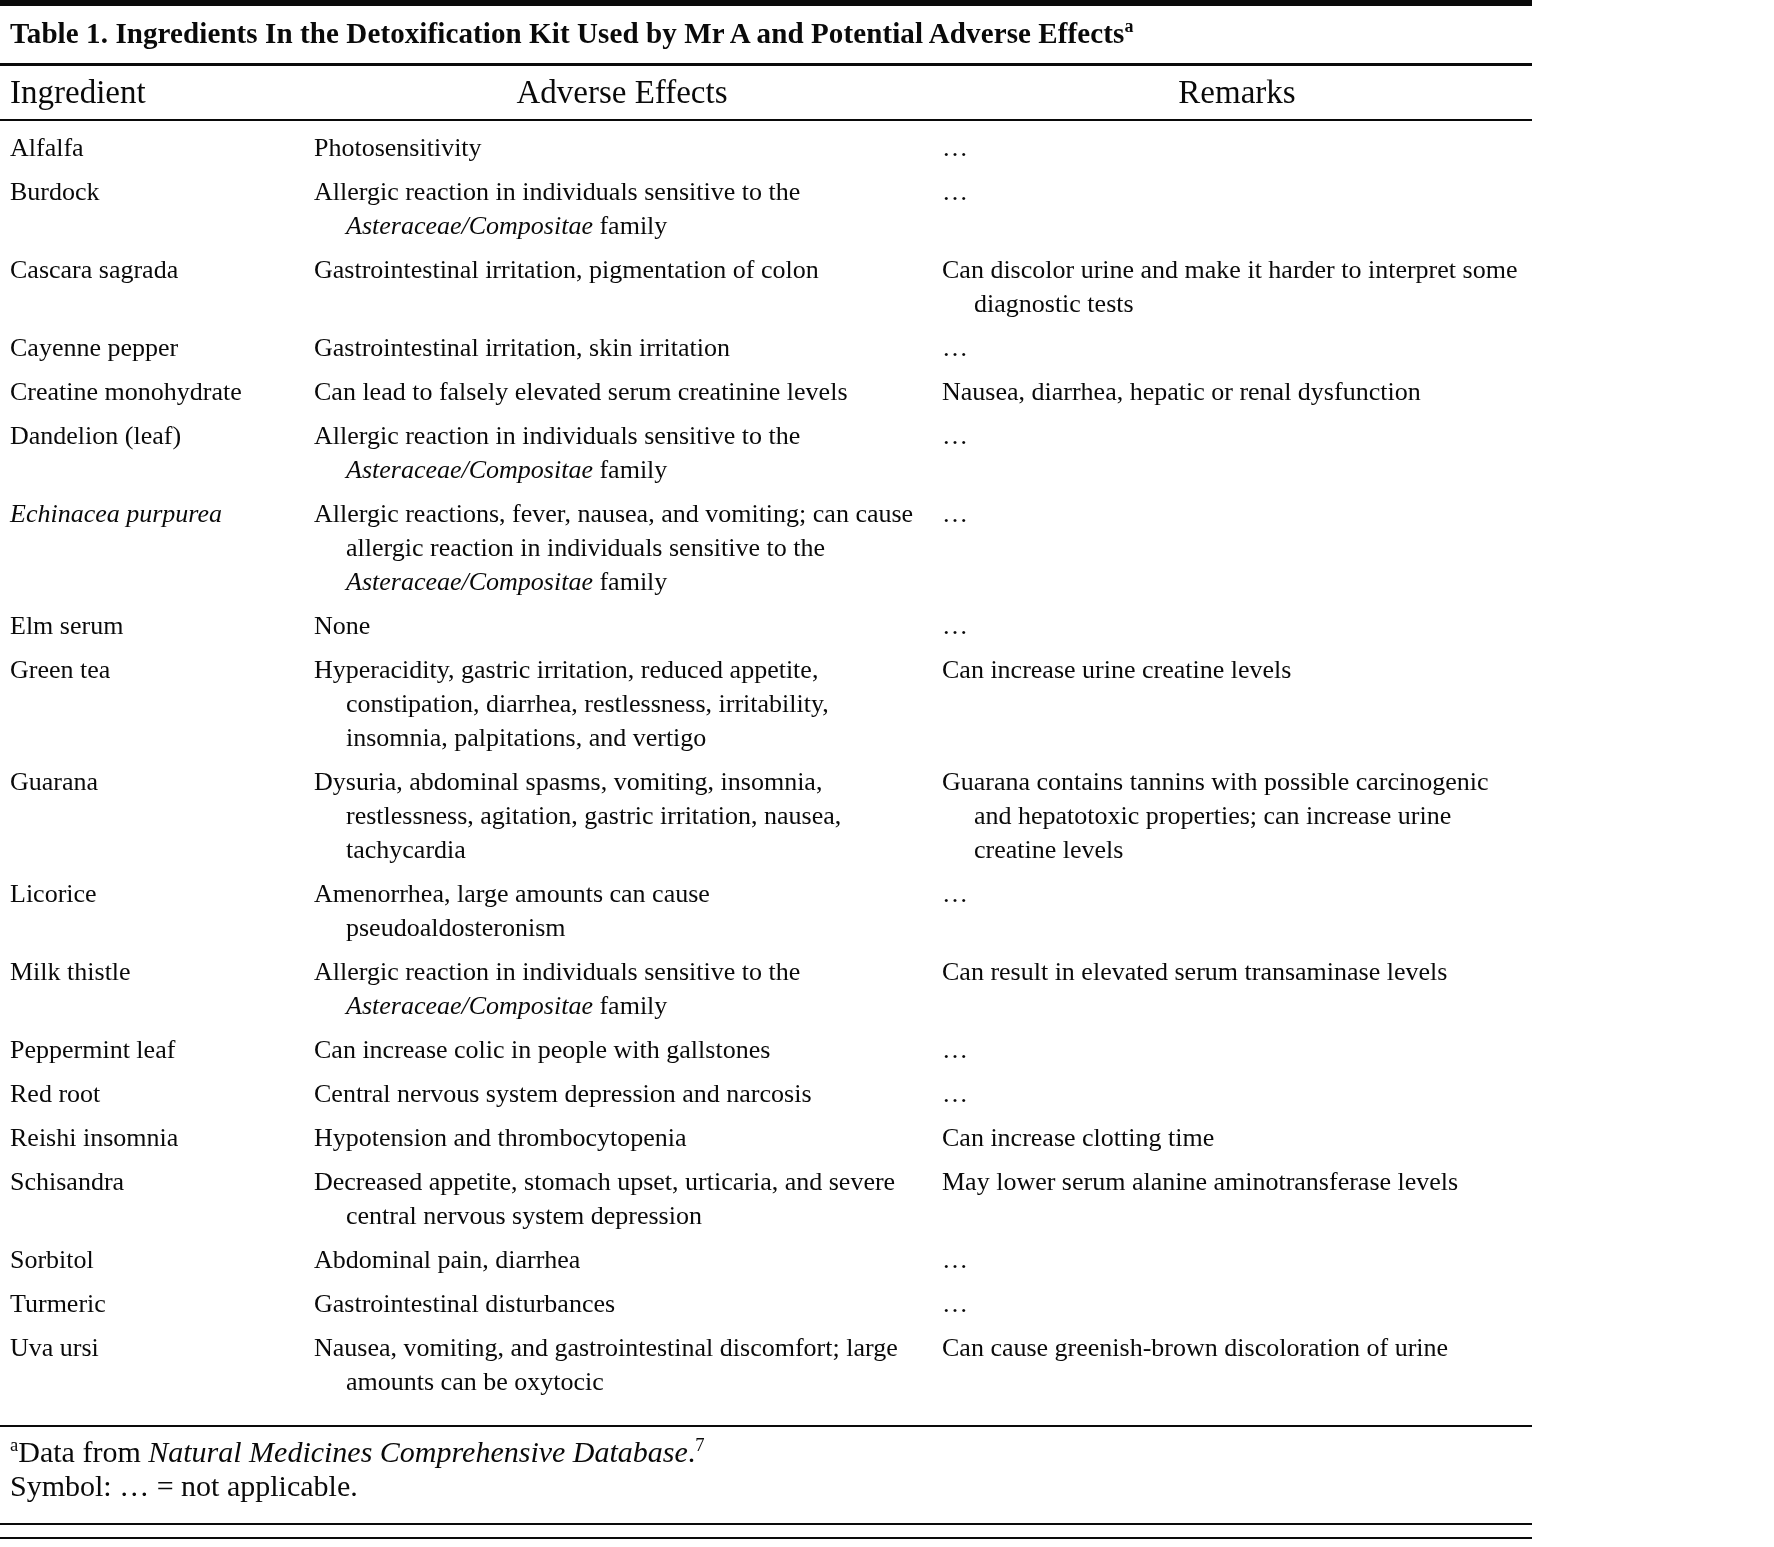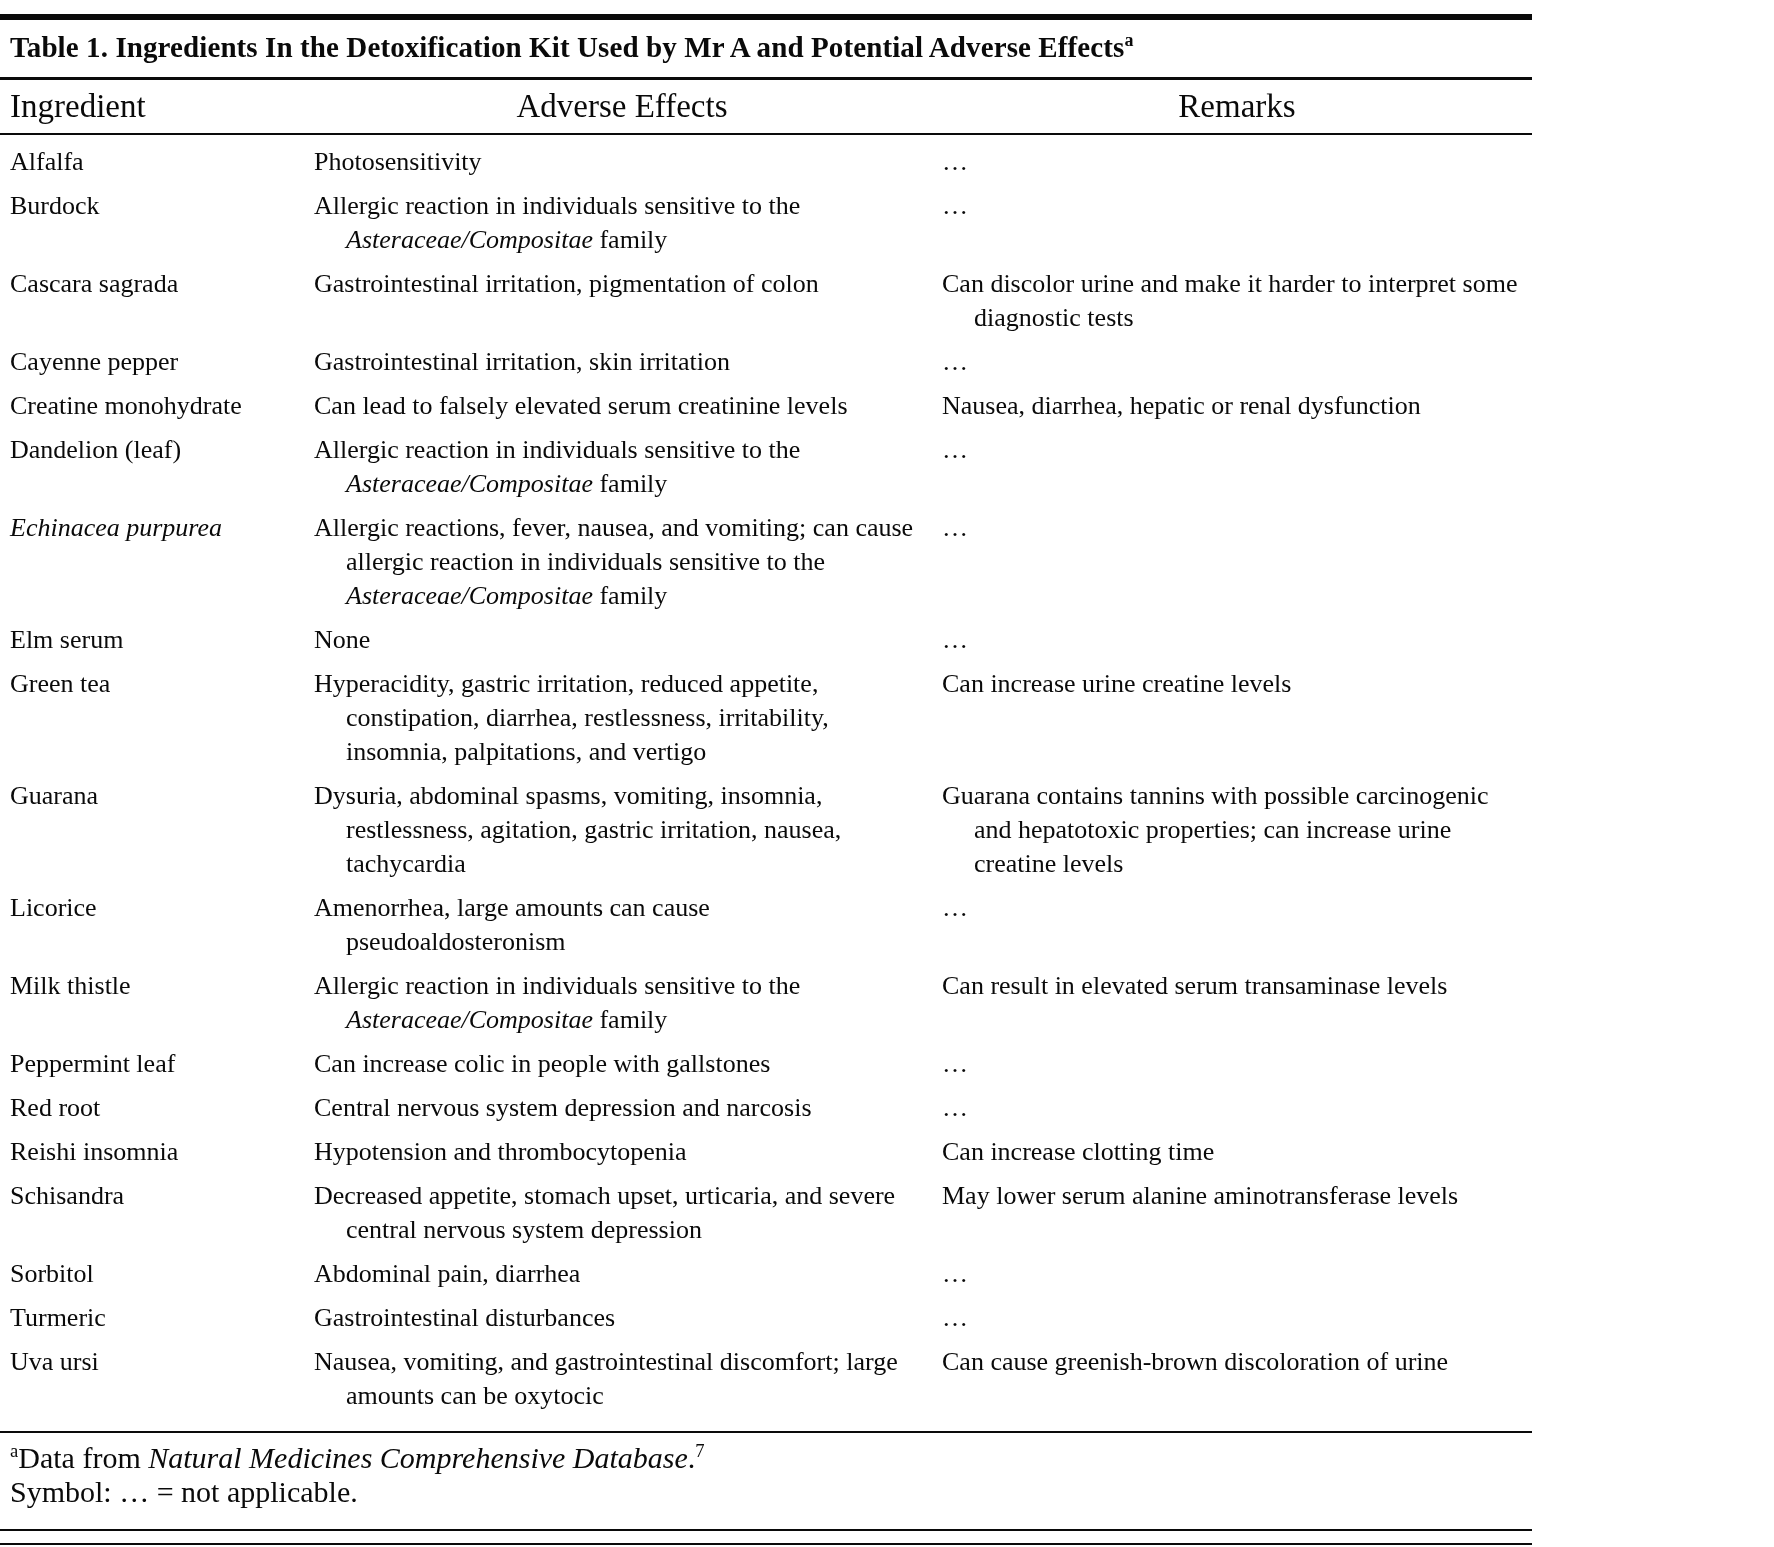--- a/index.html
+++ b/index.html
@@ -7,21 +7,20 @@
     padding: 0;
     background: #ffffff;
     color: #0a0a0a;
     font-family: "Liberation Serif", "DejaVu Serif", serif;
   }
   .page {
     width: 1532px;
     box-sizing: border-box;
     background: #ffffff;
     padding-top: 0;
-    margin-top: 14px;
   }
   .rule { width: 100%; }
   .rule-thick  { border-top: 6px solid #0a0a0a; }
   .rule-medium { border-top: 3px solid #0a0a0a; }
   .rule-thin   { border-top: 2px solid #0a0a0a; }
   .rule-double {
     height: 12px;
     border-top: 2px solid #0a0a0a;
     border-bottom: 2px solid #0a0a0a;
     margin-top: 10px;
@@ -41,21 +40,21 @@
   }
   .header-row {
     font-size: 33px;
     padding-top: 8px;
     padding-bottom: 8px;
   }
   .header-cell.center { text-align: center; }
   .col-rem-header { max-width: 612px; }
   .tbody {
     padding-top: 10px;
-    padding-bottom: 8px;
+    padding-bottom: 16px;
   }
   .grid-row { margin-bottom: 10px; }
   .cell {
     font-size: 26px;
     line-height: 34px;
   }
   .col-ing { padding-right: 12px; }
   .col-adv { padding-right: 12px; }
   .col-rem { max-width: 612px; }
   .hang {

